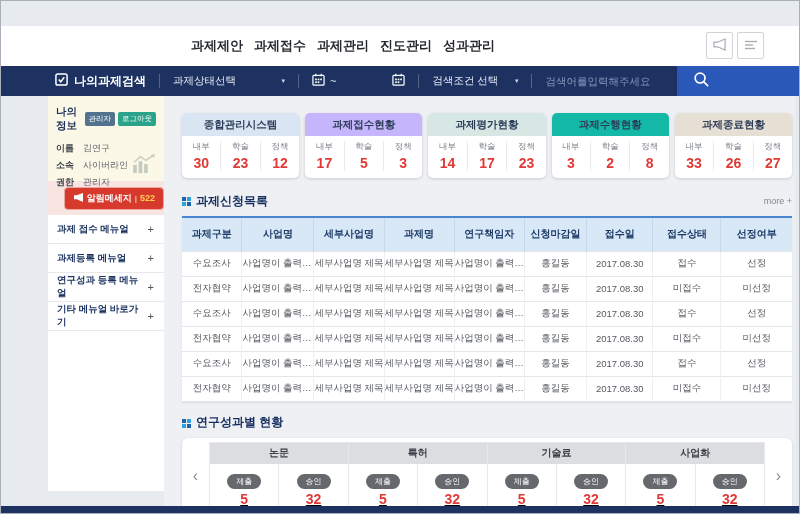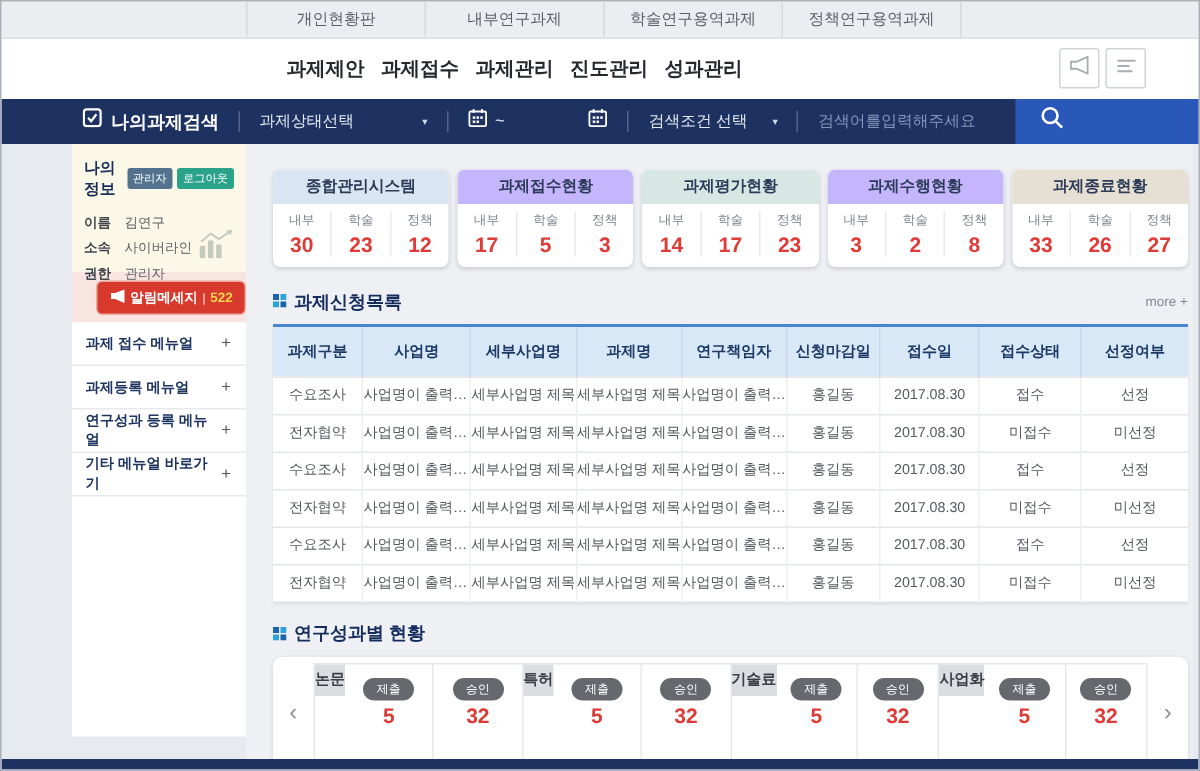--- a/index.html
+++ b/index.html
@@ -98,46 +98,38 @@
   table.list td { height:25px; font-size:9.5px; color:#55595f; text-align:center;
                   border-top:1px solid #e3e6ea; border-left:1px solid #edeff1;
                   white-space:nowrap; overflow:hidden; text-overflow:ellipsis; max-width:72px; }
   table.list td:first-child { border-left:none; }
 
   .perf-panel { margin-top:6px; width:610px; height:76px; background:#fff; border-radius:6px;
                 box-shadow:0 1px 3px rgba(30,40,60,.15); display:flex; align-items:stretch; }
   .perf-arrow { width:27px; display:flex; align-items:center; justify-content:center;
                 color:#8b9096; font-size:16px; cursor:pointer; }
   .perf-grid { flex:1; margin:4px 0; display:flex; border:1px solid #e6e8eb; }
-  .perf-group { flex:1; display:flex; flex-direction:row; border-left:1px solid #e6e8eb;justify-content:flex-end; }
+  .perf-group { flex:1; display:flex; flex-direction:column; border-left:1px solid #e6e8eb;justify-content:flex-end; }
   .perf-group:first-child { border-left:none; }
   .perf-gh { height:21px; background:#dbdde0; display:flex; align-items:center; justify-content:center;
              font-size:10px; font-weight:bold; color:#3a3f45; }
-  .perf-cells { flex:1; display:flex; }
+  .perf-cells { flex:1; display:flex;text-decoration:underline; }
   .perf-cell { flex:1; border-left:1px solid #e6e8eb; text-align:center; padding-top:6px; }
   .perf-cell:first-child { border-left:none; }
   .pill { display:inline-block; background:#65686d; color:#fff; font-size:8px;
           padding:2px 9px; border-radius:8px; }
   .perf-val { font-size:14px; font-weight:bold; color:#e03a36; margin-top:2px; }
 
   .bottombar { position:absolute; left:0; right:0; bottom:0; height:7px; background:#1d3261; z-index:9; }
 </style>
 </head>
 <body>
 
 <div id="page">
 
-  <div class="topbar">
-    <div class="topbar-items">
-      <div class="topbar-item">개인현황판</div>
-      <div class="topbar-item">내부연구과제</div>
-      <div class="topbar-item">학술연구용역과제</div>
-      <div class="topbar-item">정책연구용역과제</div>
-    </div>
-  </div>
 
   <div class="header"></div>
   <div class="nav">
     <span class="nav-item">과제제안</span>
     <span class="nav-item">과제접수</span>
     <span class="nav-item">과제관리</span>
     <span class="nav-item">진도관리</span>
     <span class="nav-item">성과관리</span>
   </div>
   <div class="header-btns">
@@ -327,21 +319,21 @@
                 <div class="card-label">학술</div>
                 <div class="card-value">17</div>
               </div>
             <div class="card-col">
                 <div class="card-label">정책</div>
                 <div class="card-value">23</div>
               </div>
           </div>
         </div>
         <div class="card">
-          <div class="card-head" style="background: #c4b5fd;">과제수행현황</div>
+          <div class="card-head" style="background: #14b8a6;">과제수행현황</div>
           <div class="card-body">
             <div class="card-col">
                 <div class="card-label">내부</div>
                 <div class="card-value">3</div>
               </div>
             <div class="card-col">
                 <div class="card-label">학술</div>
                 <div class="card-value">2</div>
               </div>
             <div class="card-col">

